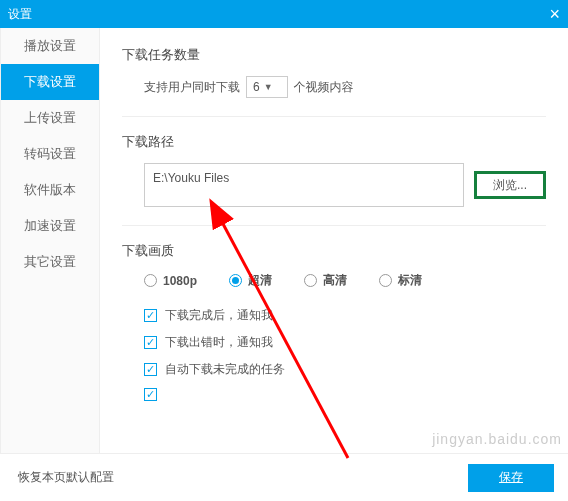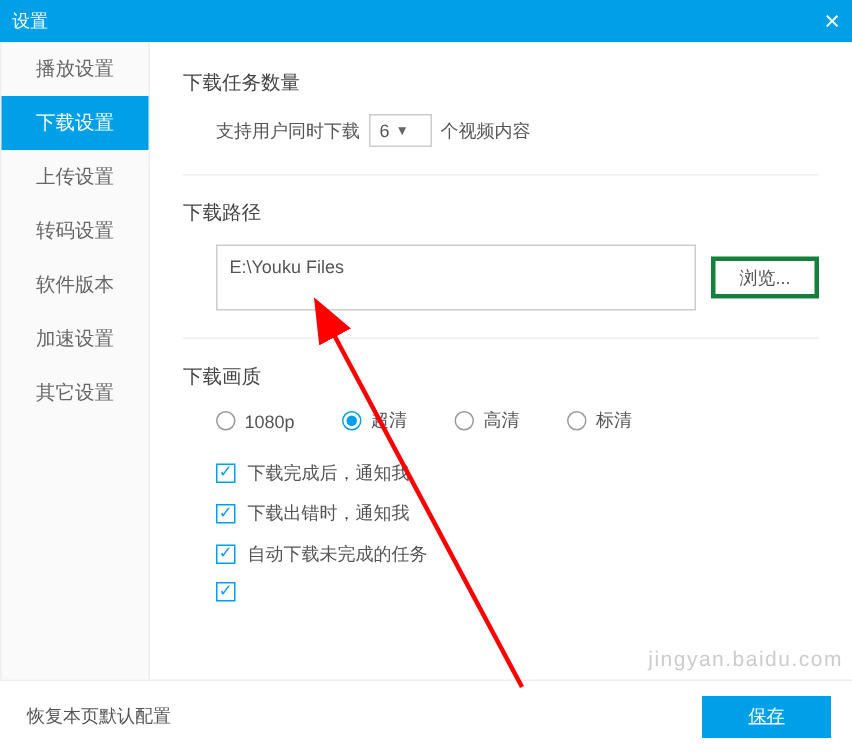--- a/index.html
+++ b/index.html
@@ -23,21 +23,21 @@
   .select { border: 1px solid #ccc; height: 22px; font-size: 12px; padding: 0 14px 0 6px; background: #fff; position: relative; display: inline-flex; align-items: center; gap: 4px; }
   .select .caret { font-size: 9px; color: #666; }
 
   hr.sep { border: none; border-top: 1px solid #eee; margin: 12px 0 16px 0; }
 
   .path-row { display: flex; gap: 10px; padding-left: 22px; align-items: center; }
   .path-input { flex: 1; border: 1px solid #ccc; height: 44px; padding: 0 8px; font-size: 12px; color: #555; line-height:28px; background:#fff; }
   .browse-btn { border: 3px solid #15803d; background: #fff; height: 28px; width: 72px; font-size: 12px; color: #555; cursor: pointer; }
 
   .radio-row { display: flex; gap: 32px; padding-left: 22px; }
-  .radio-item { display: flex; align-items: center; gap: 6px; cursor: pointer; }
+  .radio-item { display: flex; align-items: center; gap: 6px; cursor: pointer; font-weight: bold; }
   .radio-circle { width: 13px; height: 13px; border: 1px solid #999; border-radius: 50%; display: inline-flex; align-items: center; justify-content: center; background: #fff; }
   .radio-circle.checked { border-color: #00a0e9; }
   .radio-dot { width: 7px; height: 7px; background: #00a0e9; border-radius: 50%; }
 
   .check-col { padding-left: 22px; }
   .check-item { display: flex; align-items: center; gap: 8px; margin-bottom: 10px; cursor: pointer; }
   .checkbox { width: 13px; height: 13px; border: 1px solid #00a0e9; display: inline-flex; align-items: center; justify-content: center; background: #fff; }
   .checkmark { color: #00a0e9; font-size: 11px; line-height: 1; }
 
   .footer { position: absolute; left: 0; right: 0; bottom: 0; height: 48px; border-top: 1px solid #eee; display: flex; align-items: center; justify-content: space-between; padding: 0 14px 0 18px; background: #fff; }

